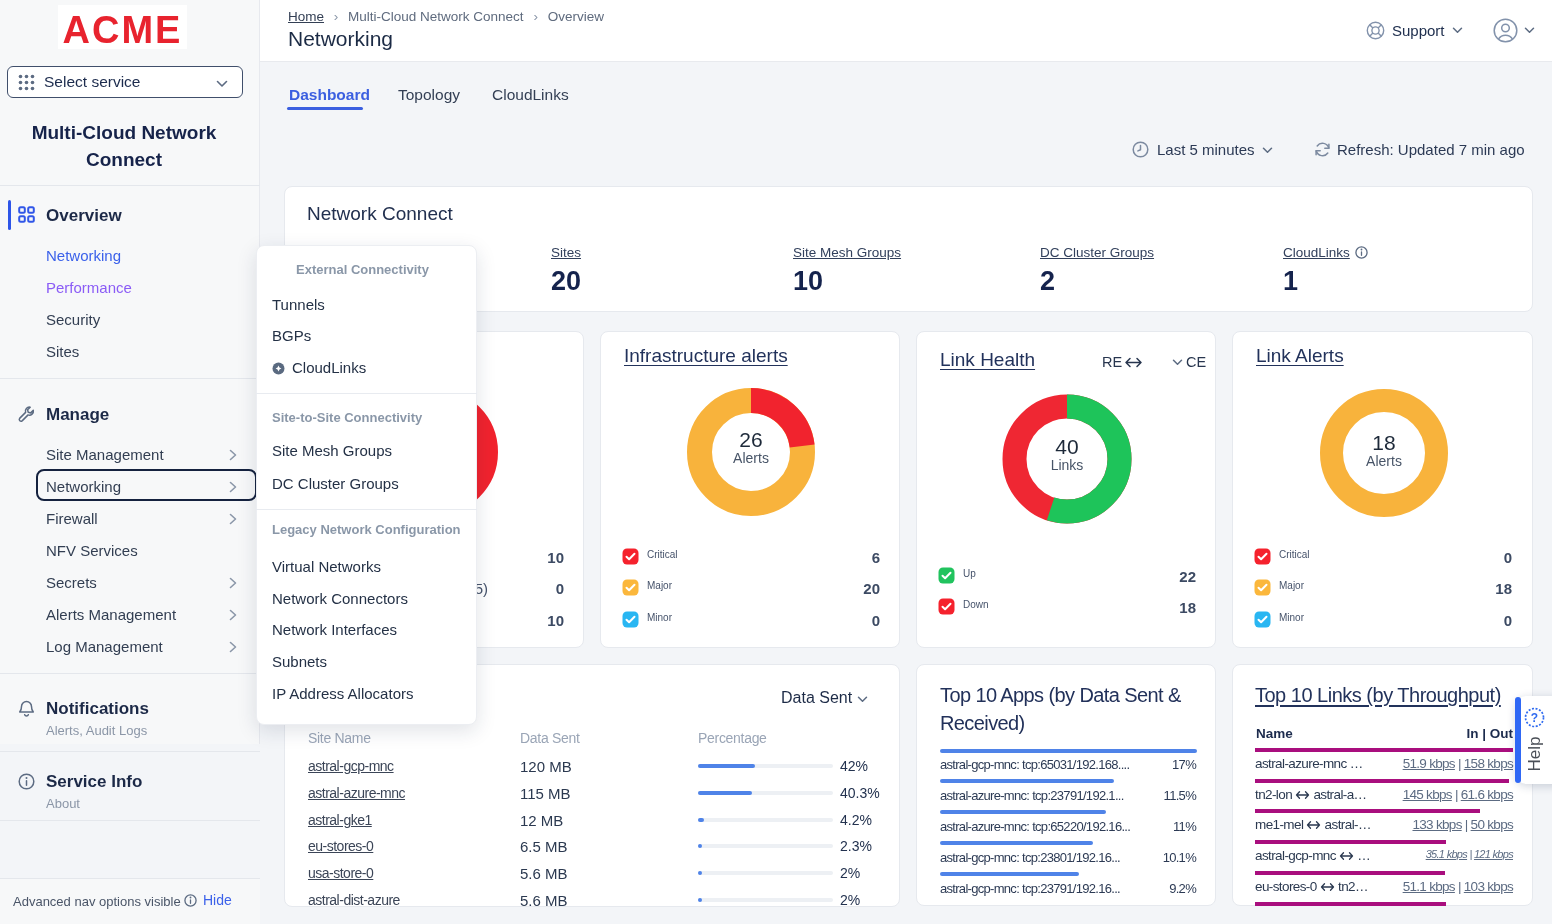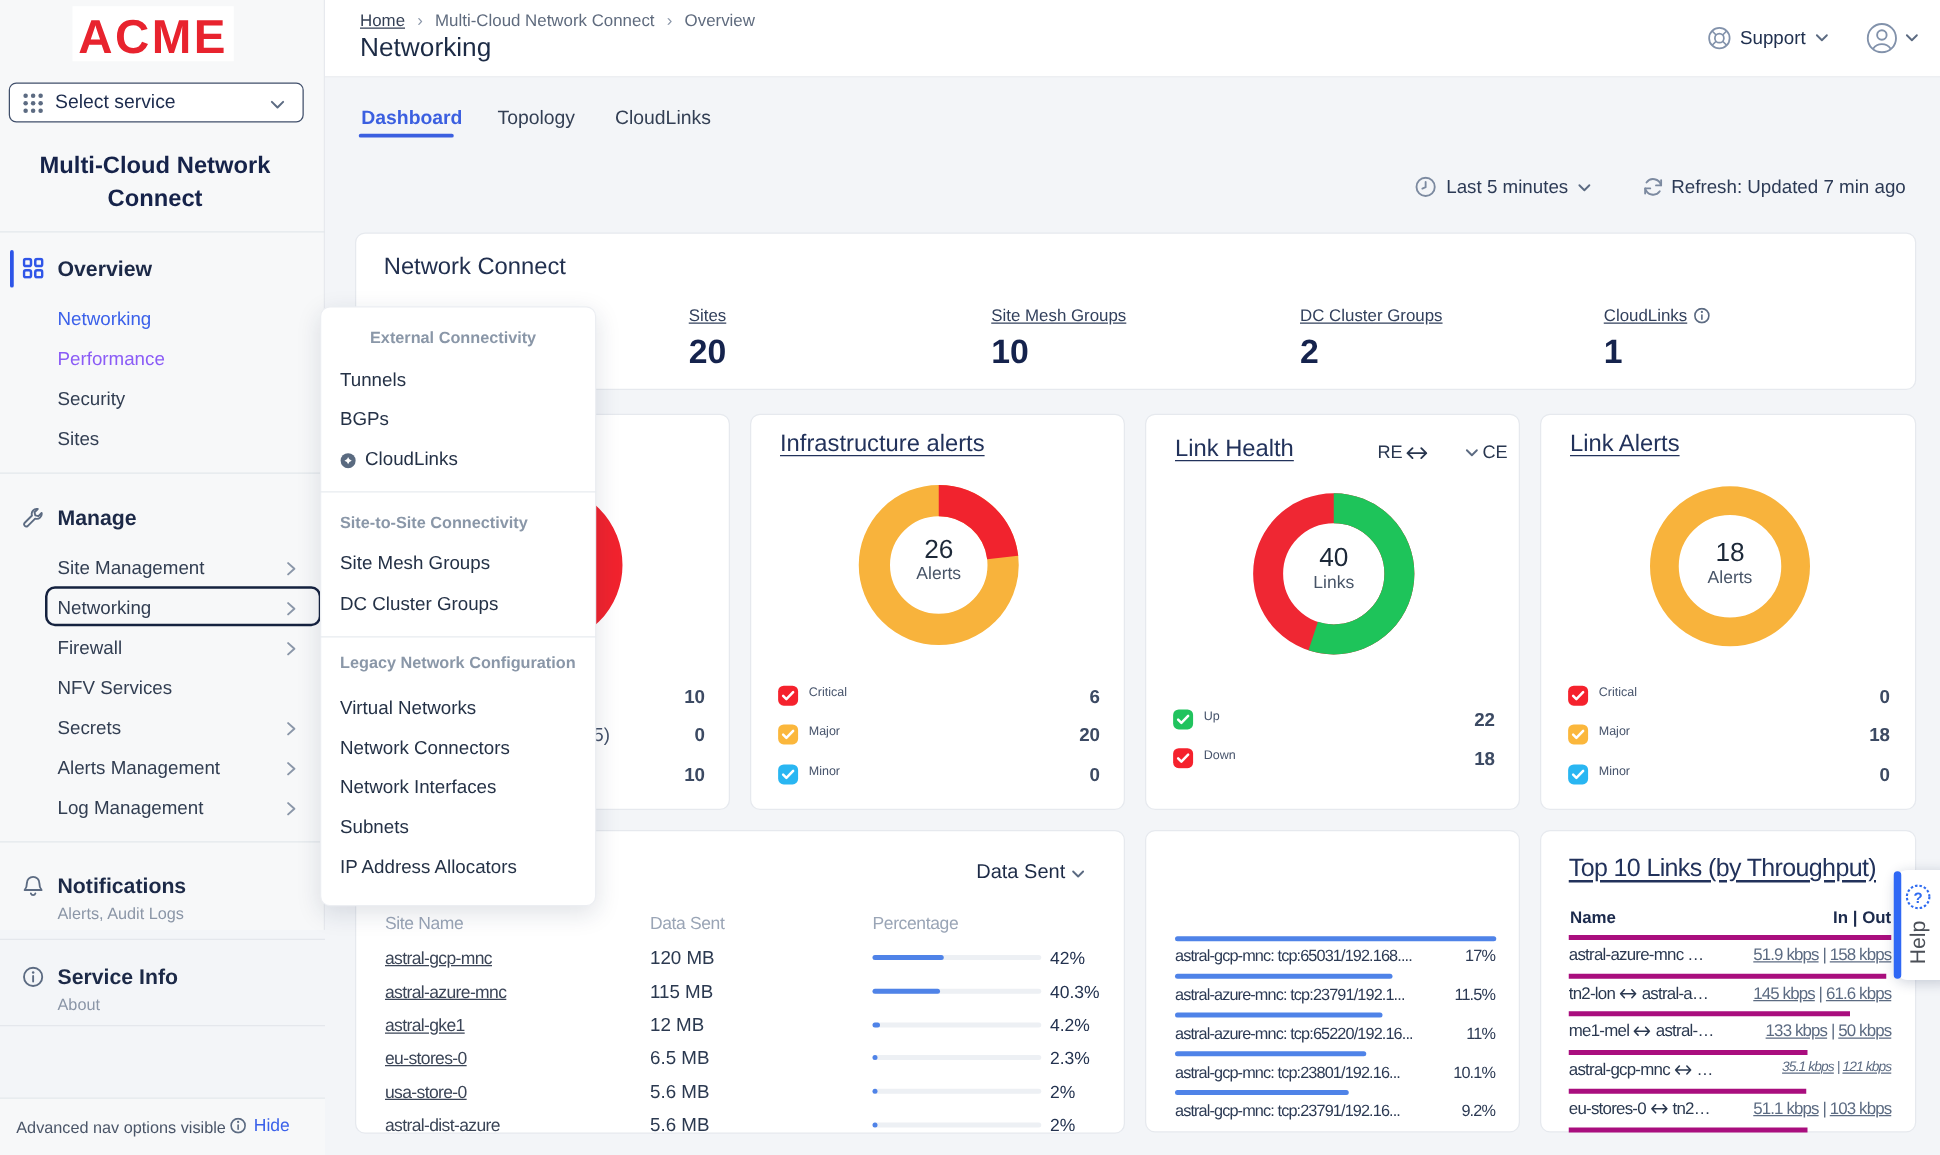--- a/index.html
+++ b/index.html
@@ -348,20 +348,21 @@
     </div>
   <div class="abs" style="left:840px;top:865px;font-size:14px;color:#23324f;">2%</div>
 
   <div class="abs" style="left:308px;top:892px;font-size:14px;letter-spacing:-0.5px;color:#3b4557;">astral-dist-azure</div>
   <div class="abs" style="left:520px;top:892px;font-size:15px;color:#2b3950;">5.6 MB</div>
   <div class="abs" style="left:698px;top:898px;width:135px;height:4px;background:#edf0f4;border-radius:2px;">
       <div style="width:4px;height:4px;background:#4f83e8;border-radius:2px;"></div>
     </div>
   <div class="abs" style="left:840px;top:892px;font-size:14px;color:#23324f;">2%</div>
 
+  <div class="abs" style="left:940px;top:682px;width:262px;font-size:20px;color:#22315a;line-height:27.5px;letter-spacing:-0.6px;">Top 10 Apps (by Data Sent &amp; Received)</div>
   <div class="abs" style="left:940px;top:749px;width:257px;height:4px;background:#4f83e8;border-radius:2px;"></div>
   <div class="abs" style="left:940px;top:757px;font-size:13px;letter-spacing:-0.7px;color:#2c3a54;">astral-gcp-mnc: tcp:65031/192.168....</div>
   <div class="abs" style="left:940px;top:757px;width:256px;text-align:right;font-size:13px;letter-spacing:-0.7px;color:#2c3a54;">17%</div>
   <div class="abs" style="left:940px;top:779px;width:174px;height:4px;background:#4f83e8;border-radius:2px;"></div>
   <div class="abs" style="left:940px;top:788px;font-size:13px;letter-spacing:-0.7px;color:#2c3a54;">astral-azure-mnc: tcp:23791/192.1...</div>
   <div class="abs" style="left:940px;top:788px;width:256px;text-align:right;font-size:13px;letter-spacing:-0.7px;color:#2c3a54;">11.5%</div>
   <div class="abs" style="left:940px;top:810px;width:166px;height:4px;background:#4f83e8;border-radius:2px;"></div>
   <div class="abs" style="left:940px;top:819px;font-size:13px;letter-spacing:-0.7px;color:#2c3a54;">astral-azure-mnc: tcp:65220/192.16...</div>
   <div class="abs" style="left:940px;top:819px;width:256px;text-align:right;font-size:13px;letter-spacing:-0.7px;color:#2c3a54;">11%</div>
   <div class="abs" style="left:940px;top:841px;width:153px;height:4px;background:#4f83e8;border-radius:2px;"></div>

